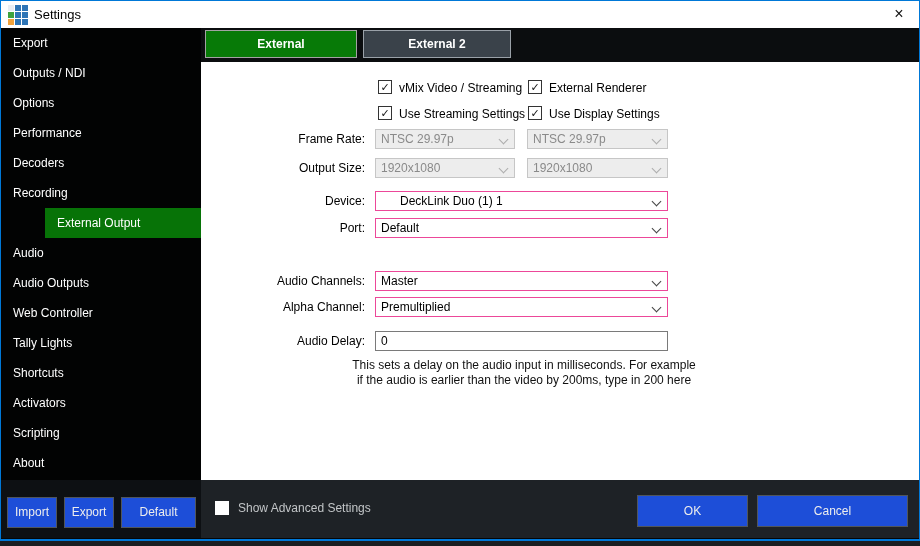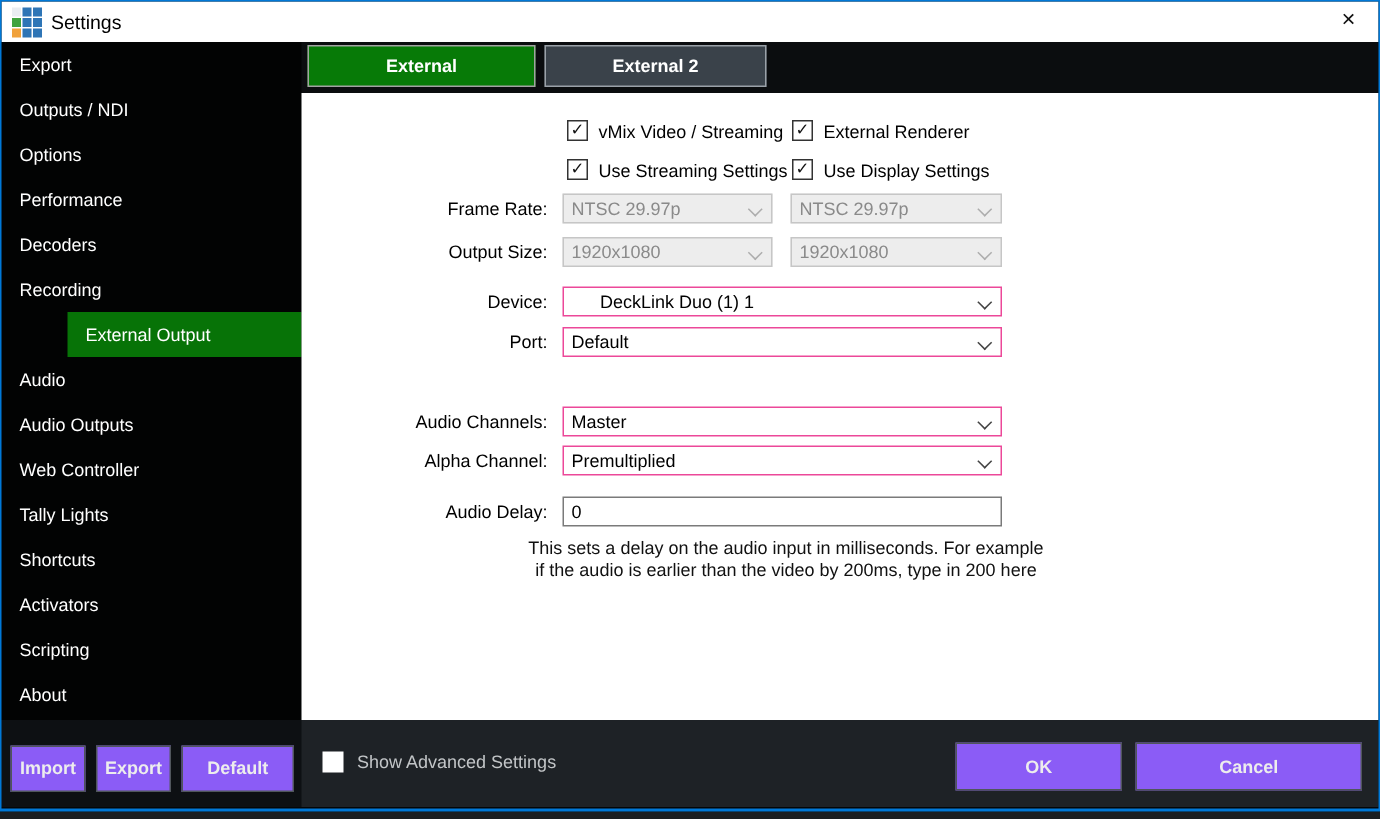--- a/index.html
+++ b/index.html
@@ -53,22 +53,22 @@
     border-left:1px solid #444; border-bottom:1px solid #444; transform:rotate(-45deg); }
   .dd.disabled { background:#ededed; border-color:#c6c6c6; color:#8a8a8a; cursor:default; }
   .dd.disabled .chev { border-color:#adadad; }
   .txt-input { position:absolute; height:20px; border:1px solid #7a7a7a; font-size:12px;
     padding-left:5px; font-family:"Liberation Sans", sans-serif; color:#000; }
   .help-text { position:absolute; left:150px; top:296px; width:346px; text-align:center;
     font-size:12px; line-height:15px; color:#111; }
   
   .footer { position:absolute; left:1px; top:480px; width:918px; height:58px; background:#1e2226; }
   .footer-left { position:absolute; left:0; top:0; width:200px; height:58px; background:#0d1013; }
-  .btn { position:absolute; background:#8b5cf6; border:1px solid #50565c; color:#ededed;
-    font-weight:bold; font-size:12px; text-align:center; cursor:pointer;
+  .btn { position:absolute; background:#1d4ed8; border:1px solid #50565c; color:#ededed;
+    font-weight:normal; font-size:12px; text-align:center; cursor:pointer;
     font-family:"Liberation Sans", sans-serif; }
   .btn.small { top:17px; width:50px; height:31px; line-height:29px; }
   .btn.ok { left:636px; top:15px; width:111px; height:32px; line-height:30px; }
   .btn.cancel { left:756px; top:15px; width:151px; height:32px; line-height:30px; }
   .adv-cb { position:absolute; left:214px; top:21px; width:14px; height:14px; background:#fff; cursor:pointer; }
   .adv-label { position:absolute; left:237px; top:21px; font-size:12px; color:#c2c5c7; white-space:nowrap; }
 </style>
 </head>
 <body>
 

